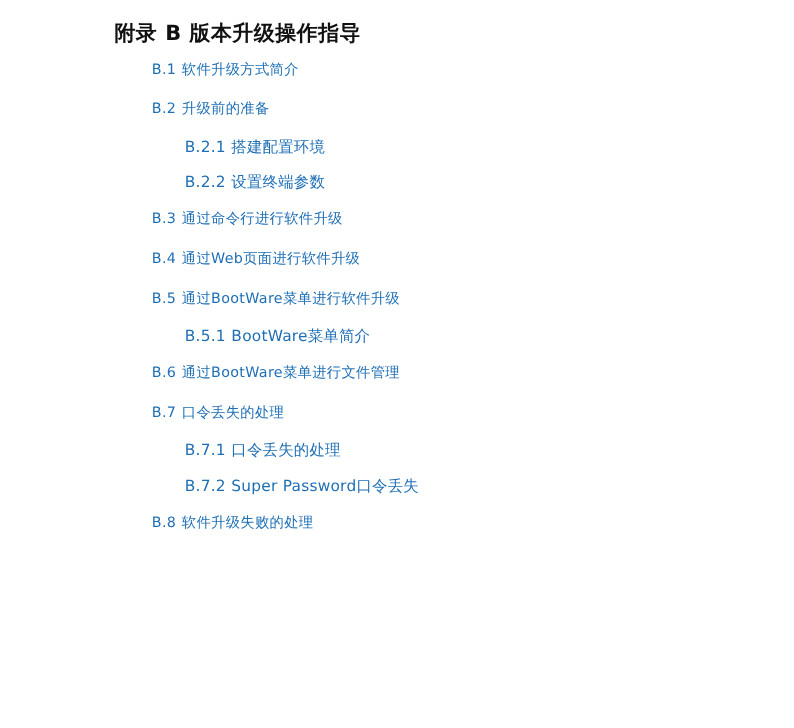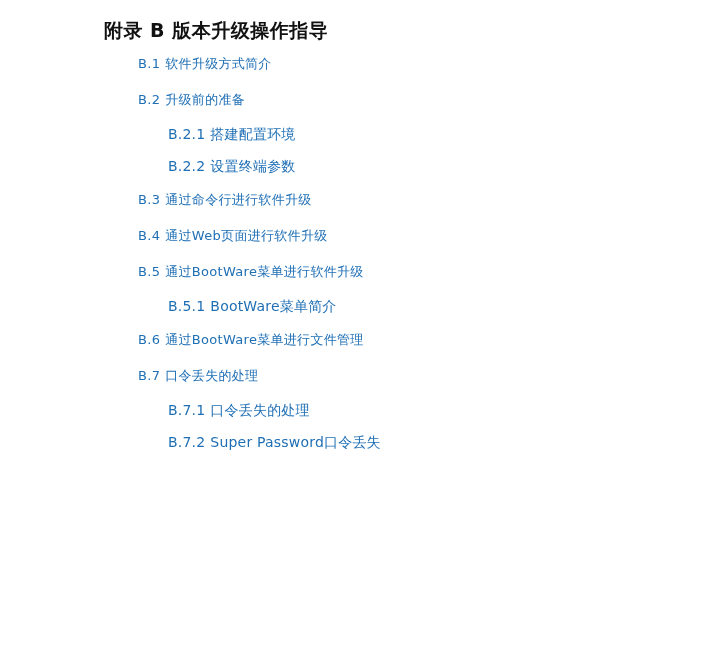--- a/index.html
+++ b/index.html
@@ -106,15 +106,18 @@
     </li>
     <li class="toc-entry level-1">
       <span class="num">B.7</span><span class="label">口令丢失的处理</span>
     </li>
     <li class="toc-entry level-2">
       <span class="num">B.7.1</span><span class="label">口令丢失的处理</span>
     </li>
     <li class="toc-entry level-2">
       <span class="num">B.7.2</span><span class="label">Super Password口令丢失</span>
     </li>
+    <li class="toc-entry level-1">
+      <span class="num">B.8</span><span class="label">软件升级失败的处理</span>
+    </li>
   </ul>
   <div class="edge"></div>
 </div>
 
 </body></html>

